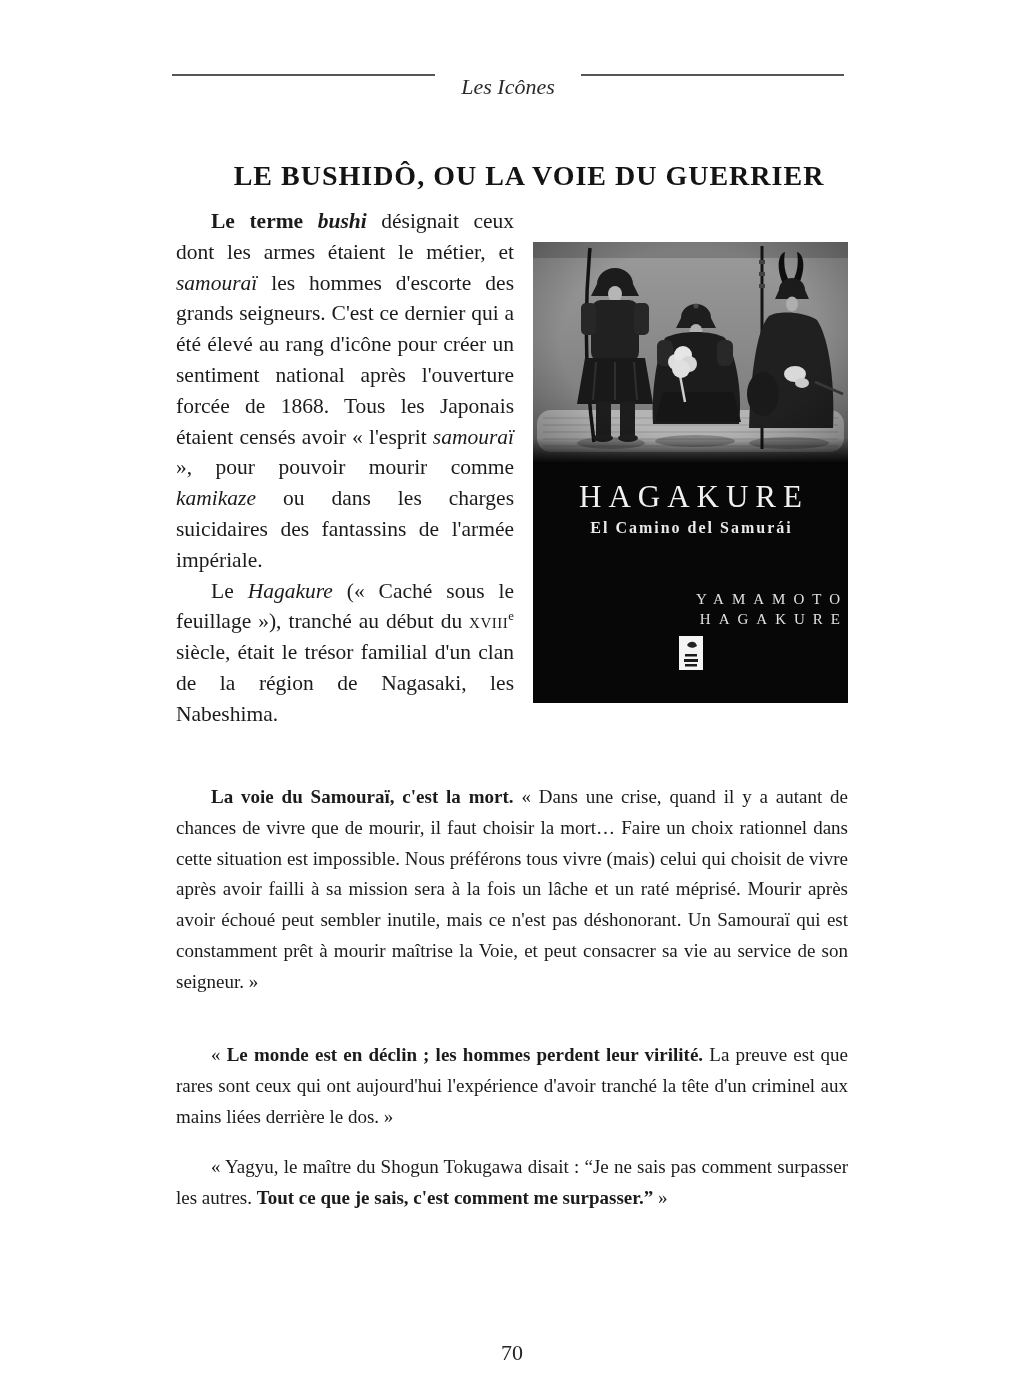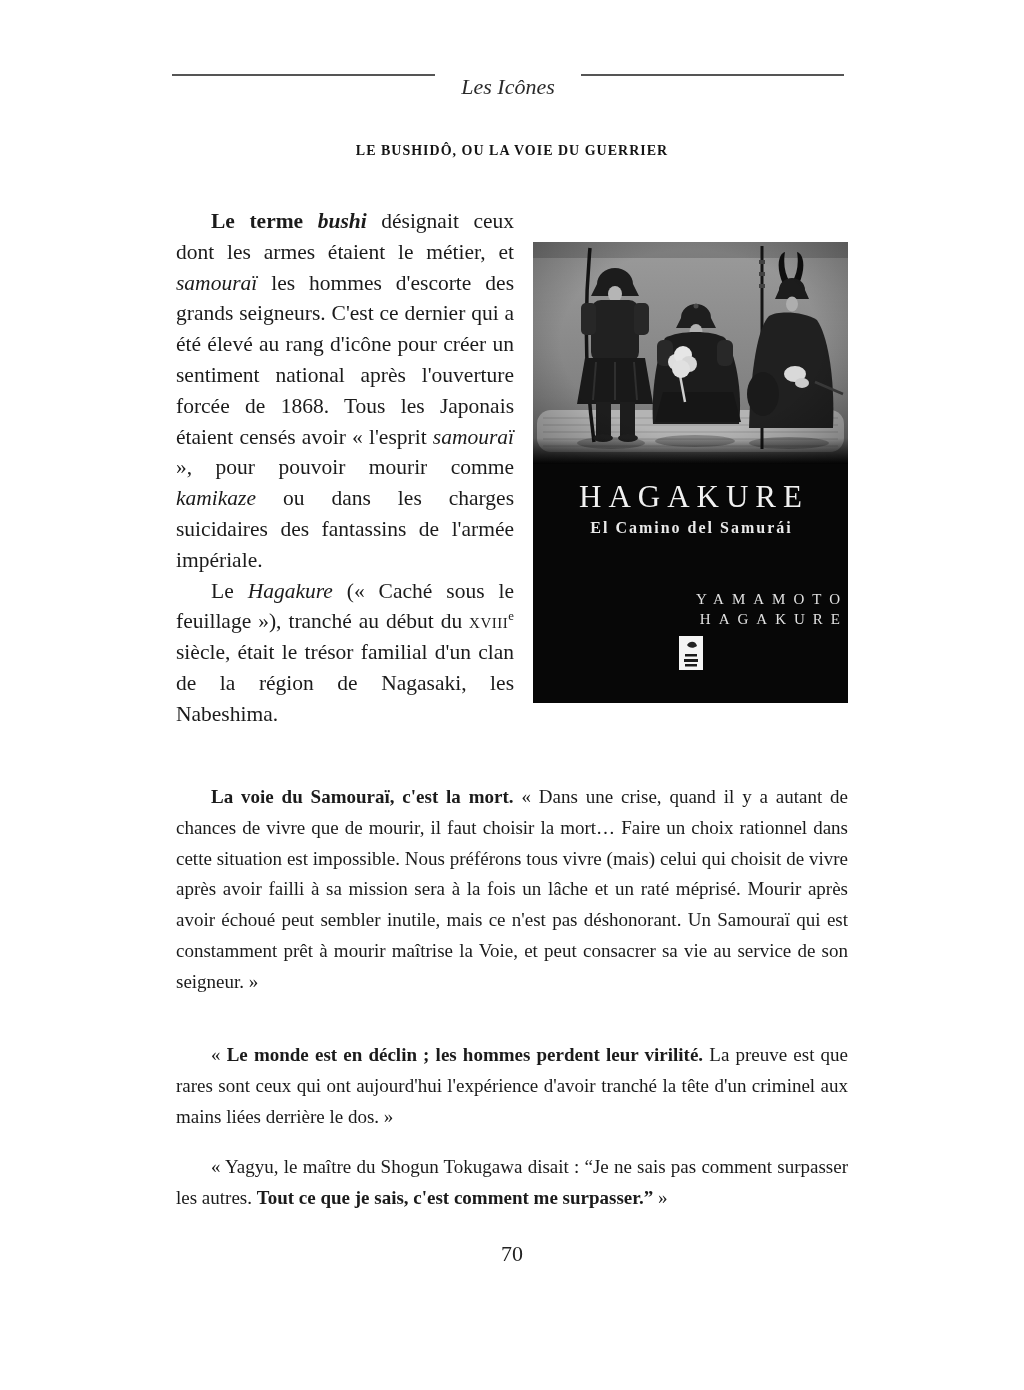--- a/index.html
+++ b/index.html
@@ -16,22 +16,22 @@
   .running-head{
     position:absolute;top:74px;left:172px;width:672px;height:30px;
     display:flex;align-items:flex-start;gap:26px;
   }
   .rule{flex:1;height:2px;background:#555;}
   .running-title{
     font-style:italic;font-size:22px;color:#2a2a2a;white-space:nowrap;
   }
   
   .section-title{
-    position:absolute;top:143px;left:176px;width:672px;margin:0;
-    text-align:center;font-size:14px;font-weight:700;letter-spacing:1px;
+    position:absolute;top:143px;left:176px;width:672px;margin:17px;
+    text-align:center;font-size:28px;font-weight:700;letter-spacing:1px;
     color:#141414;
   }
   
   .intro{position:absolute;top:206px;left:176px;width:672px;height:560px;}
   .intro-text{
     width:338px;
     font-size:21.5px;line-height:30.8px;
     text-align:justify;
   }
   .intro-text p{margin:0;text-indent:35px;}
@@ -65,21 +65,21 @@
   .q3{top:1152px;}
   
   .seg-r{}
   .seg-b{font-weight:700;}
   .seg-i{font-style:italic;}
   .seg-bi{font-weight:700;font-style:italic;}
   .seg-sc{font-variant:small-caps;letter-spacing:.5px;margin-top:32px;}
   .seg-sup{vertical-align:super;font-size:.6em;line-height:0;}
   
   .page-number{
-    position:absolute;top:1241px;left:176px;width:672px;
+    position:absolute;top:1340px;left:176px;width:672px;
     text-align:center;font-size:22px;color:#222;
   }
 </style>
 </head>
 <body>
 
 <div class="page">
 
   <header class="running-head">
     <span class="rule"></span>

